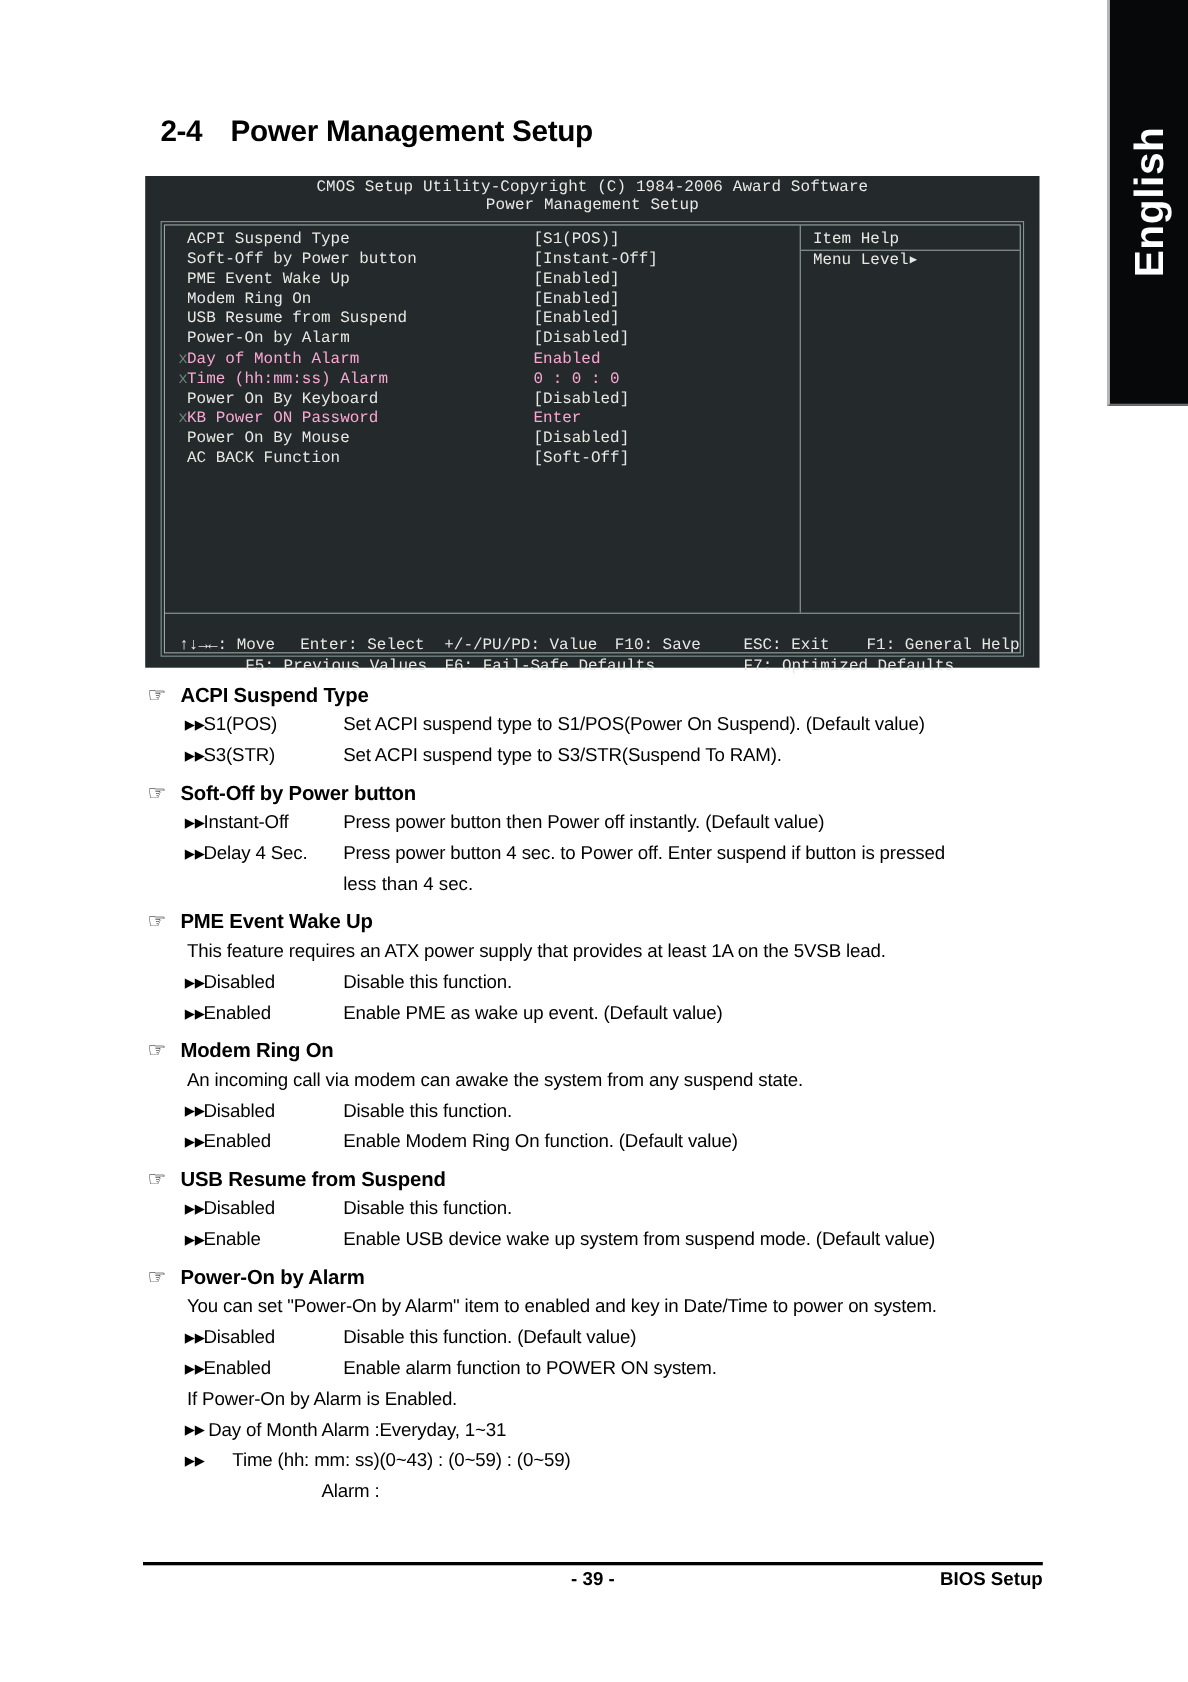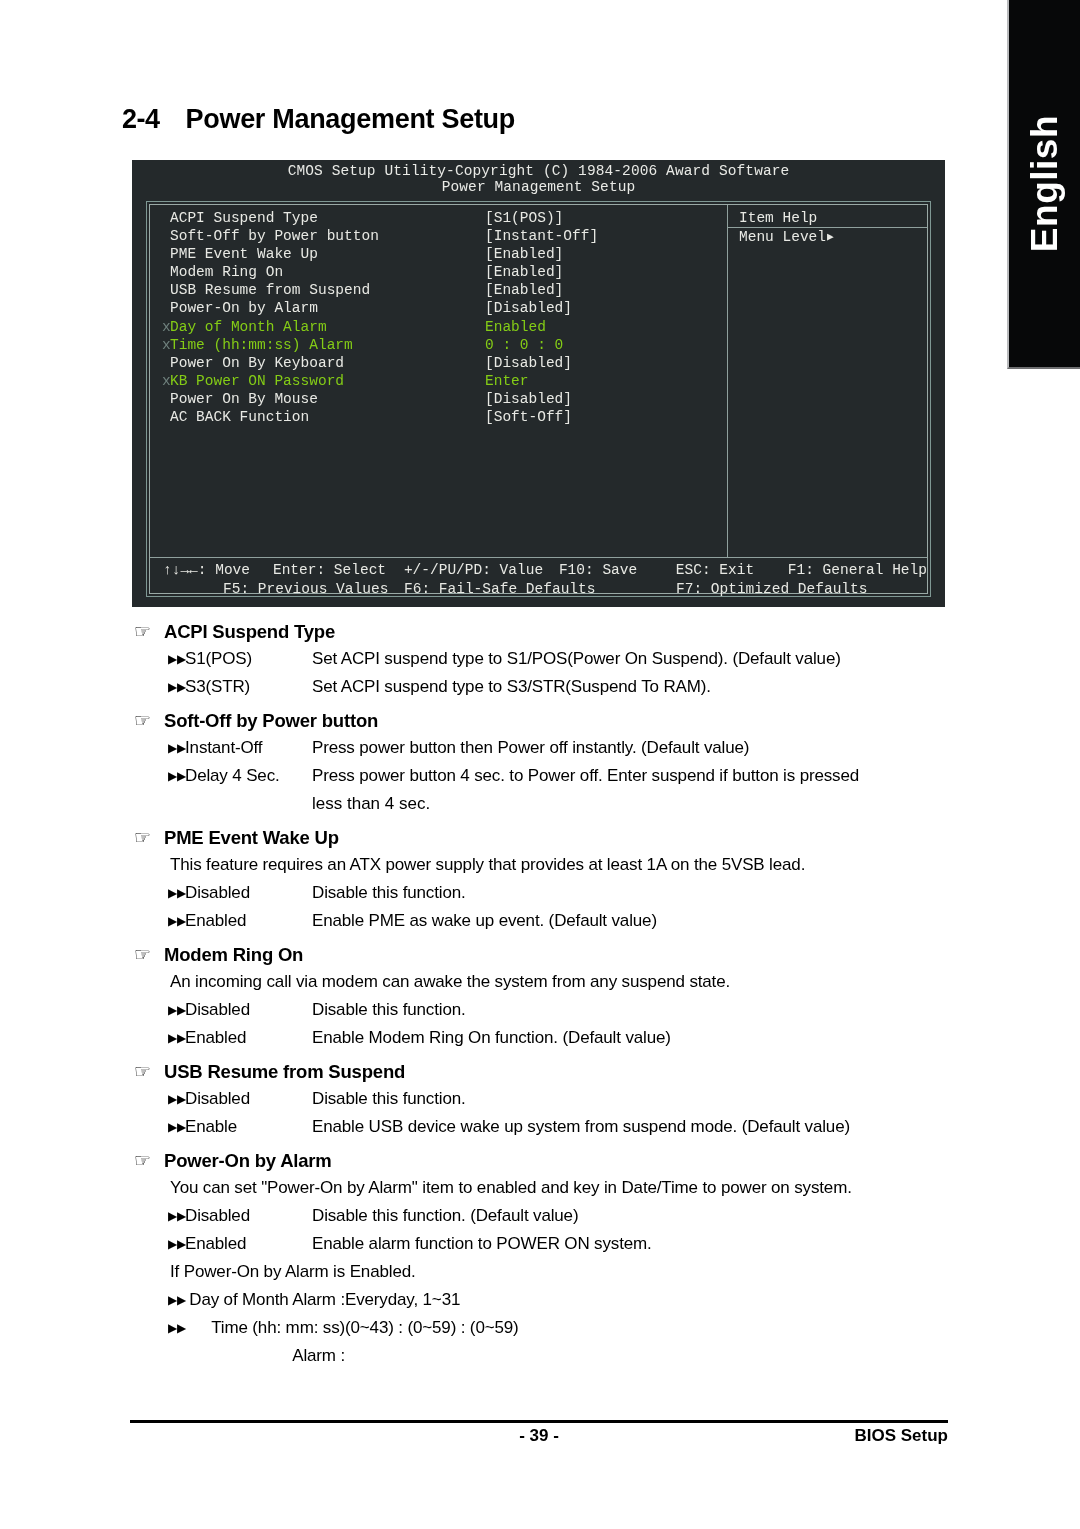--- a/index.html
+++ b/index.html
@@ -38,21 +38,21 @@
     letter-spacing: 0.5px;
     writing-mode: vertical-rl;
     transform: rotate(180deg);
     white-space: nowrap;
     font-family: "Liberation Sans", sans-serif;
   }
 
   
   .page-heading {
     position: absolute;
-    left: 122px;
+    left: 146px;
     top: 104px;
     width: 830px;
     display: flex;
     align-items: baseline;
   }
   .heading-num {
     font-size: 27px;
     font-weight: bold;
     letter-spacing: -0.5px;
     margin-right: 26px;
@@ -131,21 +131,21 @@
   }
   .opt-x {
     width: 20px;
     padding-left: 12px;
     box-sizing: border-box;
     color: #6f807d;
   }
   .opt-label { width: 315px; }
   .opt-value { }
   .opt-row.dim .opt-label,
-  .opt-row.dim .opt-value { color: #84cc16; }
+  .opt-row.dim .opt-value { color: #f9a8d4; }
 
   .help-head {
     font-size: 14.5px;
     line-height: 18.1px;
     padding-left: 11px;
     border-bottom: 1px solid #8fa09d;
     height: 18.1px;
   }
   .help-sub {
     font-size: 14.5px;
@@ -159,21 +159,21 @@
     font-size: 11px;
     margin-left: 1px;
     line-height: 1;
   }
 
   .bios-legend {
     position: absolute;
     left: 0; right: 0;
     top: 352px;
     border-top: 1px solid #8fa09d;
-    padding-top: 3px;
+    padding-top: 20px;
     font-size: 14.5px;
     line-height: 18.5px;
   }
   .legend-row { display: flex; white-space: nowrap; }
   .legend-row .c { display: inline-block; }
 
   .legend-r1 .k1 { width: 123px; padding-left: 13px; box-sizing: border-box; }
   .legend-r1 .k2 { width: 131px; }
   .legend-r1 .k3 { width: 136px; }
   .legend-r1 .k4 { width: 117px; margin-left: 19px; }

